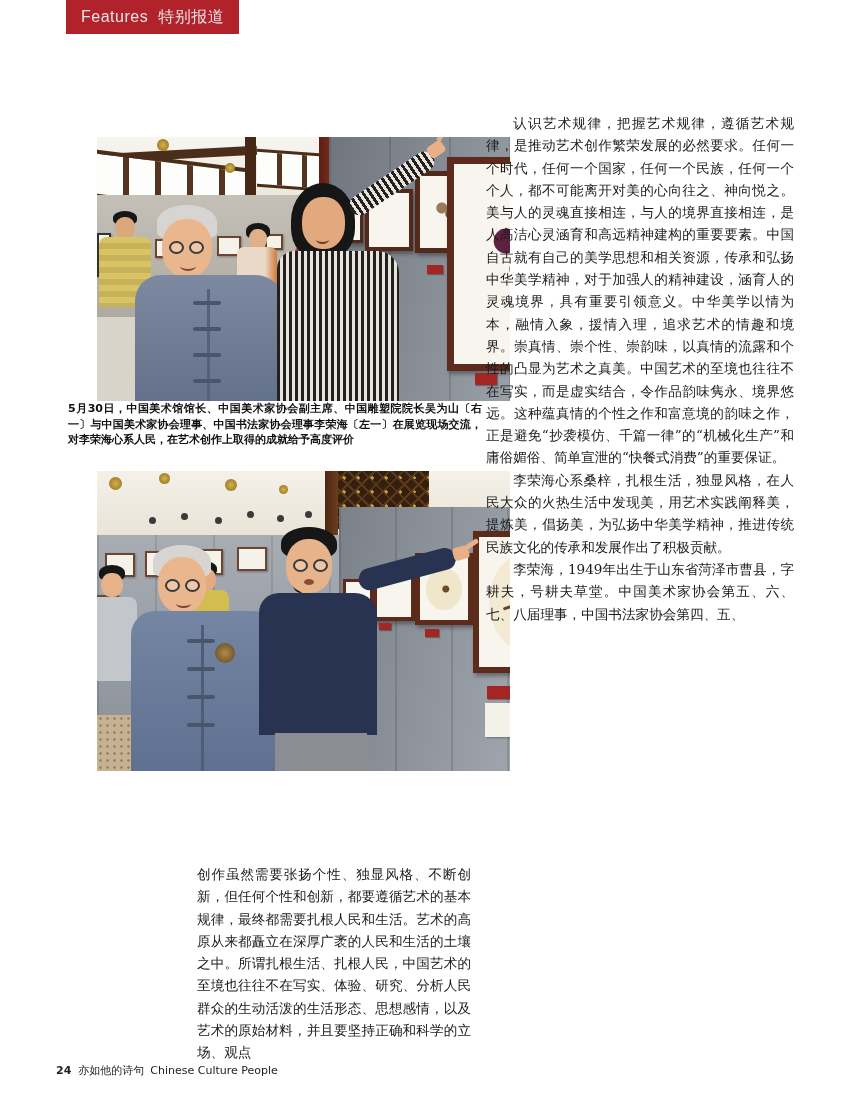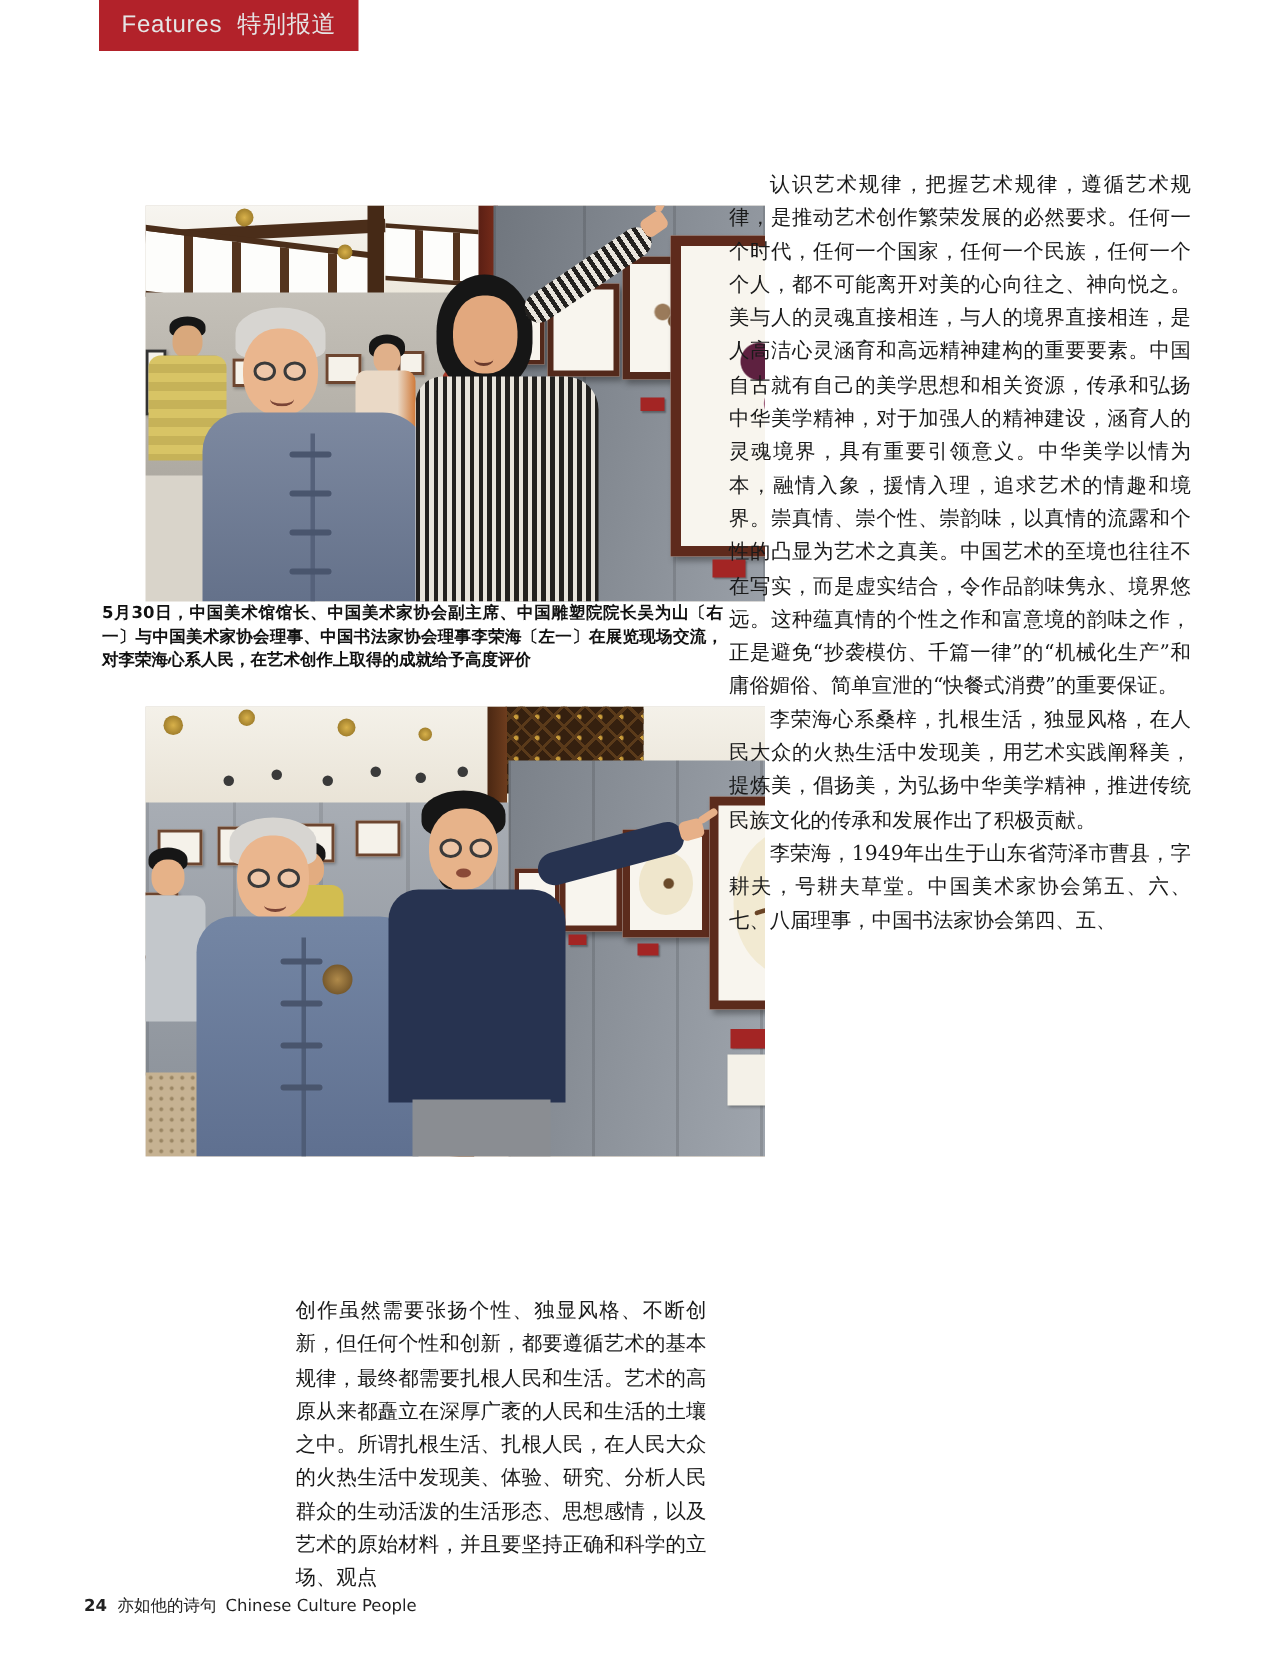--- a/index.html
+++ b/index.html
@@ -196,21 +196,21 @@
     <div class="abs" style="left:162px;top:122px;width:118px;height:142px;border-radius:20px 22px 0 0;background:#273350;"></div>
     <div class="abs" style="left:178px;top:262px;width:92px;height:38px;background:#8a8d92;"></div>
     <div class="abs" style="left:262px;top:100px;width:100px;height:22px;border-radius:11px;background:#273350;transform:rotate(-15deg);transform-origin:left center;">
       <div class="abs" style="right:-14px;top:3px;width:16px;height:13px;background:#e7b088;border-radius:4px;"></div>
       <div class="abs" style="right:-26px;top:1px;width:14px;height:5px;background:#e7b088;border-radius:3px;transform:rotate(-18deg);"></div>
     </div>
   </figure>
 
 
   <div class="colL">
-    <p class="cont">创作虽然需要张扬个性、独显风格、不断创新，但任何个性和创新，都要遵循艺术的基本规律，最终都需要扎根人民和生活。艺术的高原从来都矗立在深厚广袤的人民和生活的土壤之中。所谓扎根生活、扎根人民，在人民大众的火热生活中发现美、体验、研究、分析人民群众的生动活泼的生活形态、思想感情，以及艺术的原始材料，并且要坚持正确和科学的立场、观点</p>
+    <p class="cont">创作虽然需要张扬个性、独显风格、不断创新，但任何个性和创新，都要遵循艺术的基本规律，最终都需要扎根人民和生活。艺术的高原从来都矗立在深厚广袤的人民和生活的土壤之中。所谓扎根生活、扎根人民，中国艺术的至境也往往不在写实、体验、研究、分析人民群众的生动活泼的生活形态、思想感情，以及艺术的原始材料，并且要坚持正确和科学的立场、观点</p>
   </div>
 
   <div class="colR">
     <p>认识艺术规律，把握艺术规律，遵循艺术规律，是推动艺术创作繁荣发展的必然要求。任何一个时代，任何一个国家，任何一个民族，任何一个个人，都不可能离开对美的心向往之、神向悦之。美与人的灵魂直接相连，与人的境界直接相连，是人高洁心灵涵育和高远精神建构的重要要素。中国自古就有自己的美学思想和相关资源，传承和弘扬中华美学精神，对于加强人的精神建设，涵育人的灵魂境界，具有重要引领意义。中华美学以情为本，融情入象，援情入理，追求艺术的情趣和境界。崇真情、崇个性、崇韵味，以真情的流露和个性的凸显为艺术之真美。中国艺术的至境也往往不在写实，而是虚实结合，令作品韵味隽永、境界悠远。这种蕴真情的个性之作和富意境的韵味之作，正是避免“抄袭模仿、千篇一律”的“机械化生产”和庸俗媚俗、简单宣泄的“快餐式消费”的重要保证。</p>
     <p>李荣海心系桑梓，扎根生活，独显风格，在人民大众的火热生活中发现美，用艺术实践阐释美，提炼美，倡扬美，为弘扬中华美学精神，推进传统民族文化的传承和发展作出了积极贡献。</p>
     <p>李荣海，1949年出生于山东省菏泽市曹县，字耕夫，号耕夫草堂。中国美术家协会第五、六、七、八届理事，中国书法家协会第四、五、</p>
   </div>
 
   <div class="footer">
     <span class="pn">24</span><span class="zh">亦如他的诗句</span><span>Chinese Culture People</span>

